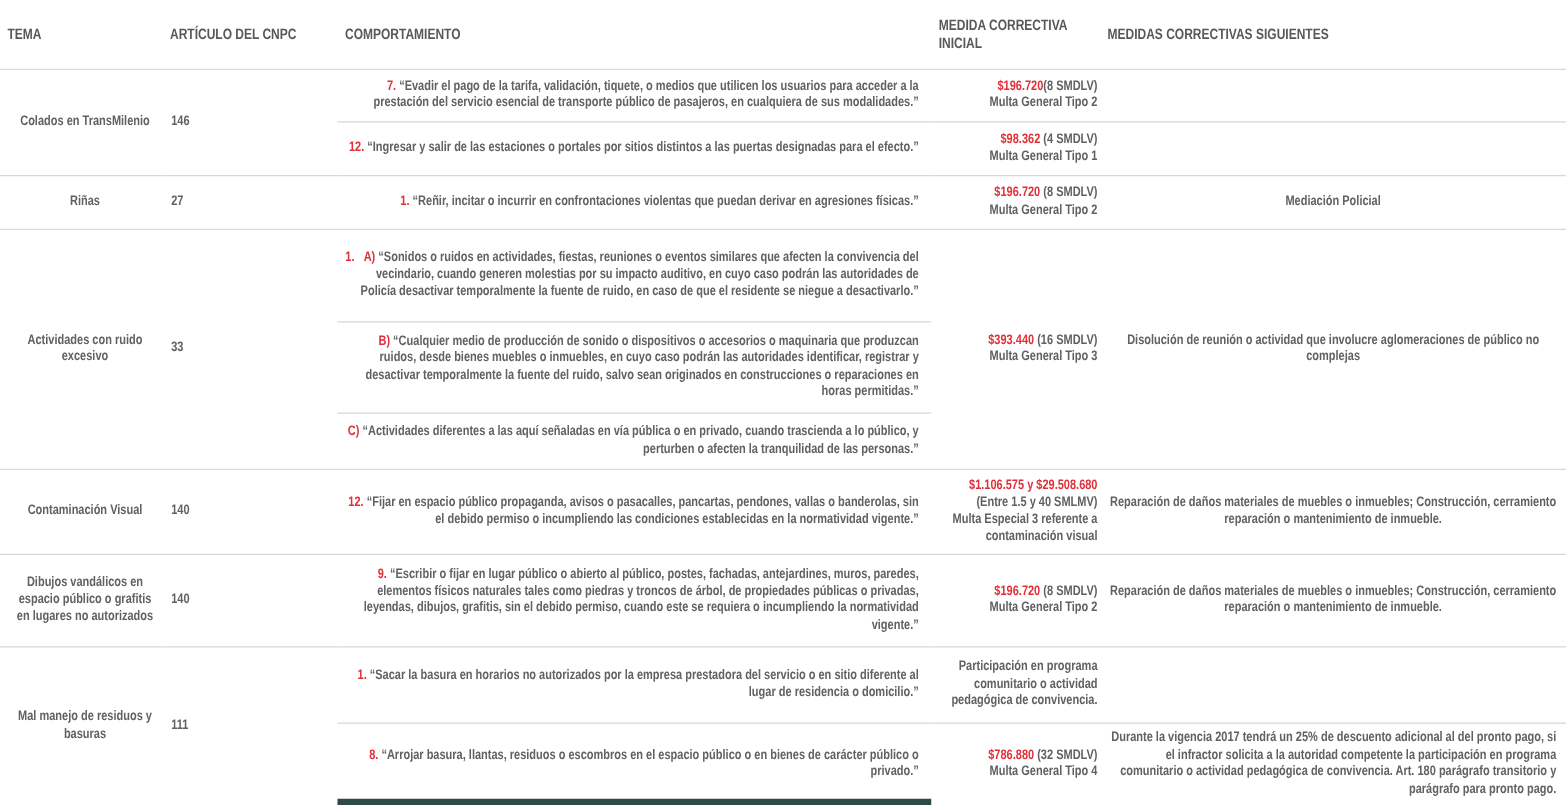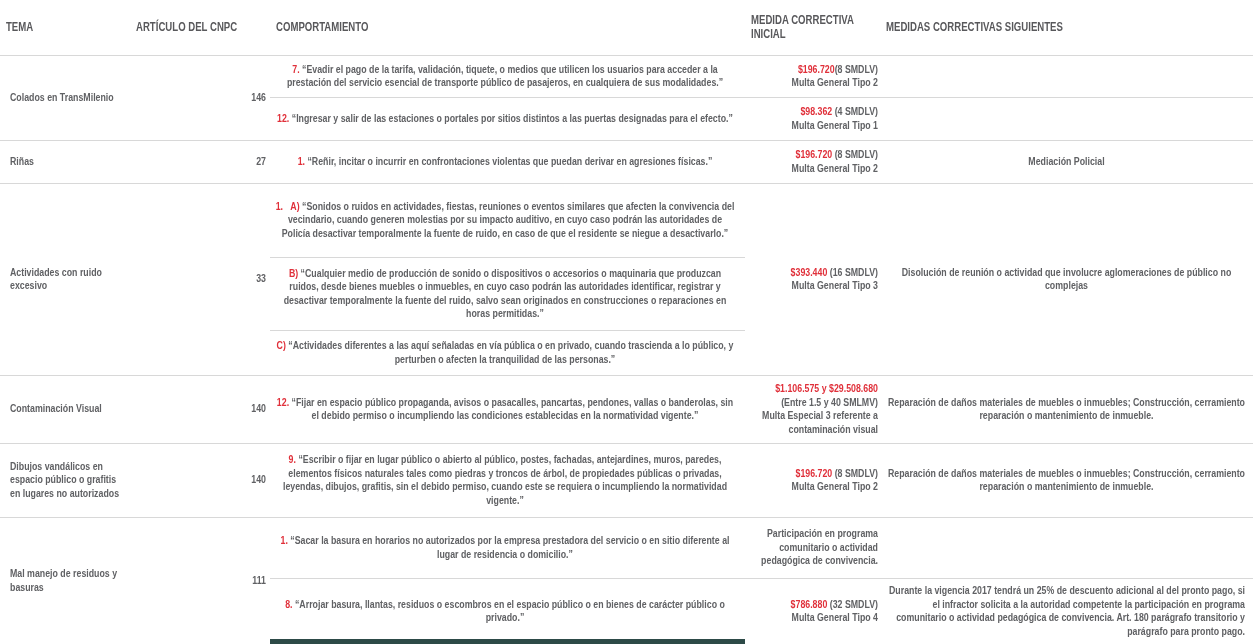--- a/index.html
+++ b/index.html
@@ -17,23 +17,23 @@
   }
   table.tbl{border-collapse:collapse;table-layout:fixed;width:1253px;}
   col.c1{width:130px}col.c2{width:140px}col.c3{width:475px}col.c4{width:135px}col.c5{width:373px}
   th{
     font-size:12px;font-weight:bold;color:var(--header-text);
     text-transform:uppercase;text-align:left;vertical-align:middle;
     line-height:14px;padding:0 6px;border-bottom:1px solid var(--row-border);margin-left:16px;
   }
   td{vertical-align:middle;font-size:11px;font-weight:bold;line-height:13.5px;}
   td.bt{border-top:1px solid var(--row-border);}
-  td.tema{text-align:left;padding:3px 4px 3px 10px;}
-  td.art{text-align:right;padding:3px 4px 3px 7px;}
-  td.comp{text-align:center;padding:3px 10px 3px 5px;}
+  td.tema{text-align:center;padding:3px 4px 3px 10px;}
+  td.art{text-align:left;padding:3px 4px 3px 7px;}
+  td.comp{text-align:right;padding:3px 10px 3px 5px;}
   td.med{text-align:right;padding:3px 2px 3px 3px;}
   td.sig{text-align:center;padding:3px 8px;margin-top:32px;}
   td.sig.left{text-align:right;}
   
   .cz{width:125%;transform:scaleX(0.8);transform-origin:0 0;}
   .red{color:var(--accent);}
   .bar{
     position:absolute;left:270px;top:639px;width:475px;height:5px;
     background:var(--footer-bar);
   }

